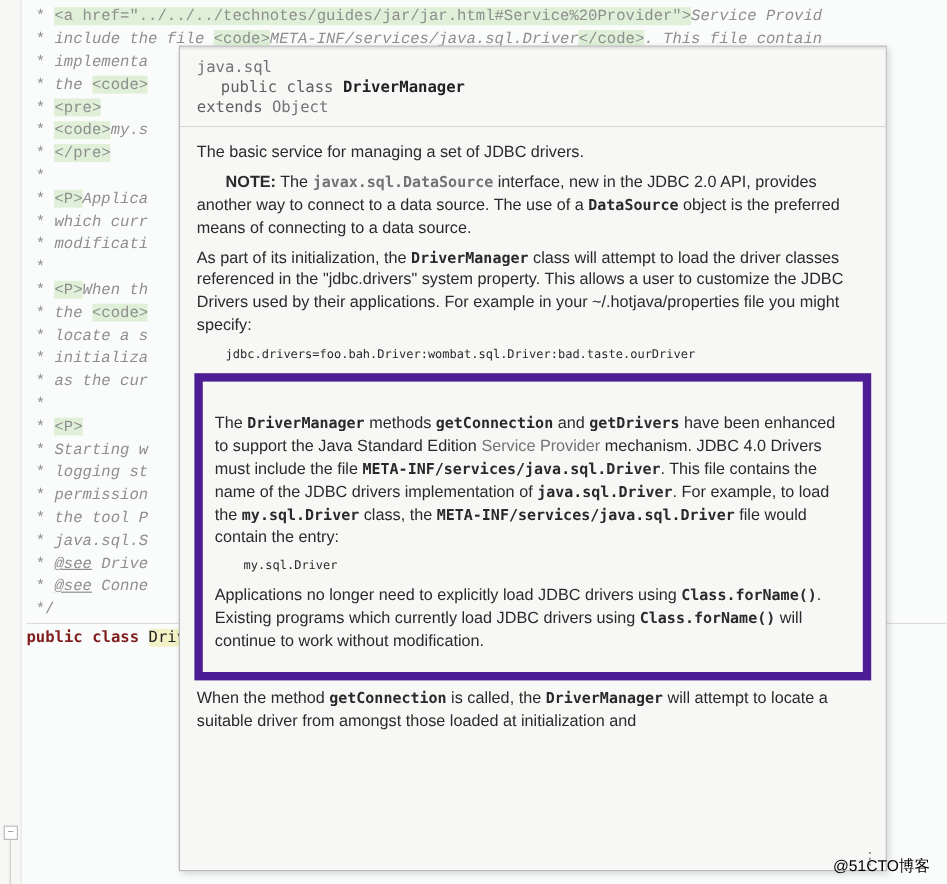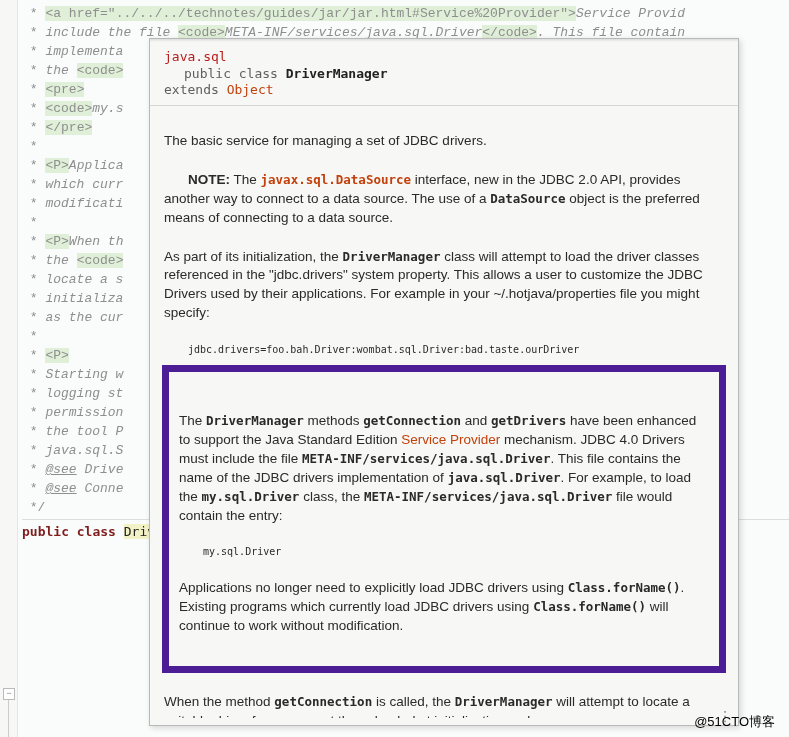--- a/index.html
+++ b/index.html
@@ -78,36 +78,36 @@
       font-size: 13px;
       color: #333;
       overflow: hidden;
     }
     .popup-header {
       padding: 10px 14px 8px 14px;
       font-family: Consolas, Monaco, monospace;
       background: #f7f7f5;
       border-bottom: 1px solid #d6d6d4;
     }
-    .popup-header .pkg { color: #b91c1c; display: block; margin-bottom: 2px; }
+    .popup-header .pkg { color: #737373; display: block; margin-bottom: 2px; }
     .popup-header .sig { color: #5f5f5f; margin-left: 20px; }
     .popup-header .sig .bold { font-weight: bold; color: #222; }
     .popup-header .ext { color: #5f5f5f; margin-top: 1px; display: block; }
-    .link { color: #c2410c; }
+    .link { color: #737373; }
     .popup-body {
       padding: 6px 14px 12px 14px;
       font-family: 'Segoe UI', Arial, sans-serif;
       font-size: 13.5px;
       line-height: 1.4;
       color: #2a2a2a;
       background: #f7f7f5;
       overflow-y: auto;
       height: 612px;
     }
-    .popup-body p { margin: 20px 0; }
+    .popup-body p { margin: 6px 0; }
     .popup-body .mono { font-family: Consolas, Monaco, monospace; font-size: 12.5px; font-weight: bold; }
     .popup-body .note { font-weight: bold; padding-left: 24px; }
     .indent-code {
       font-family: Consolas, Monaco, monospace;
       font-size: 10px;
       margin: 8px 0 8px 24px;
       display: block;
     }
     .red-box {
       border: 7px solid #4c1d95;

